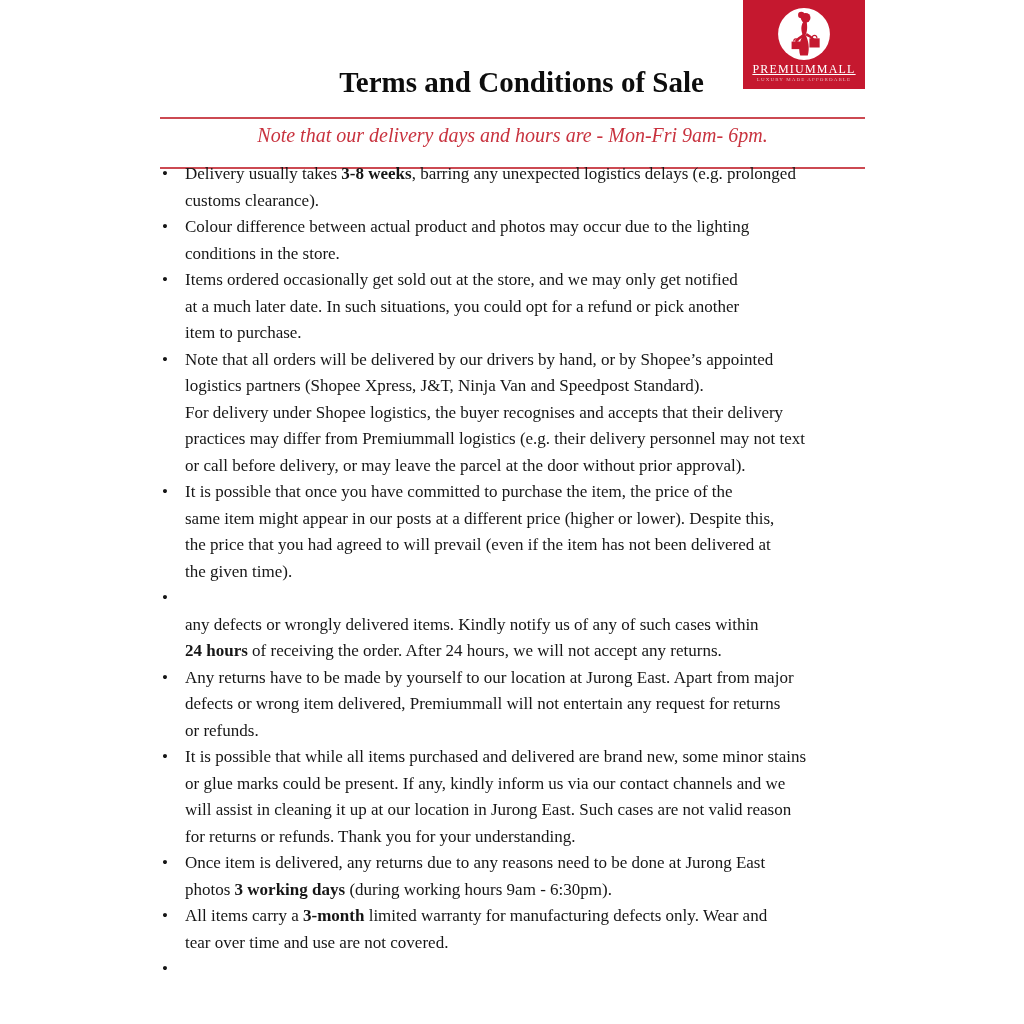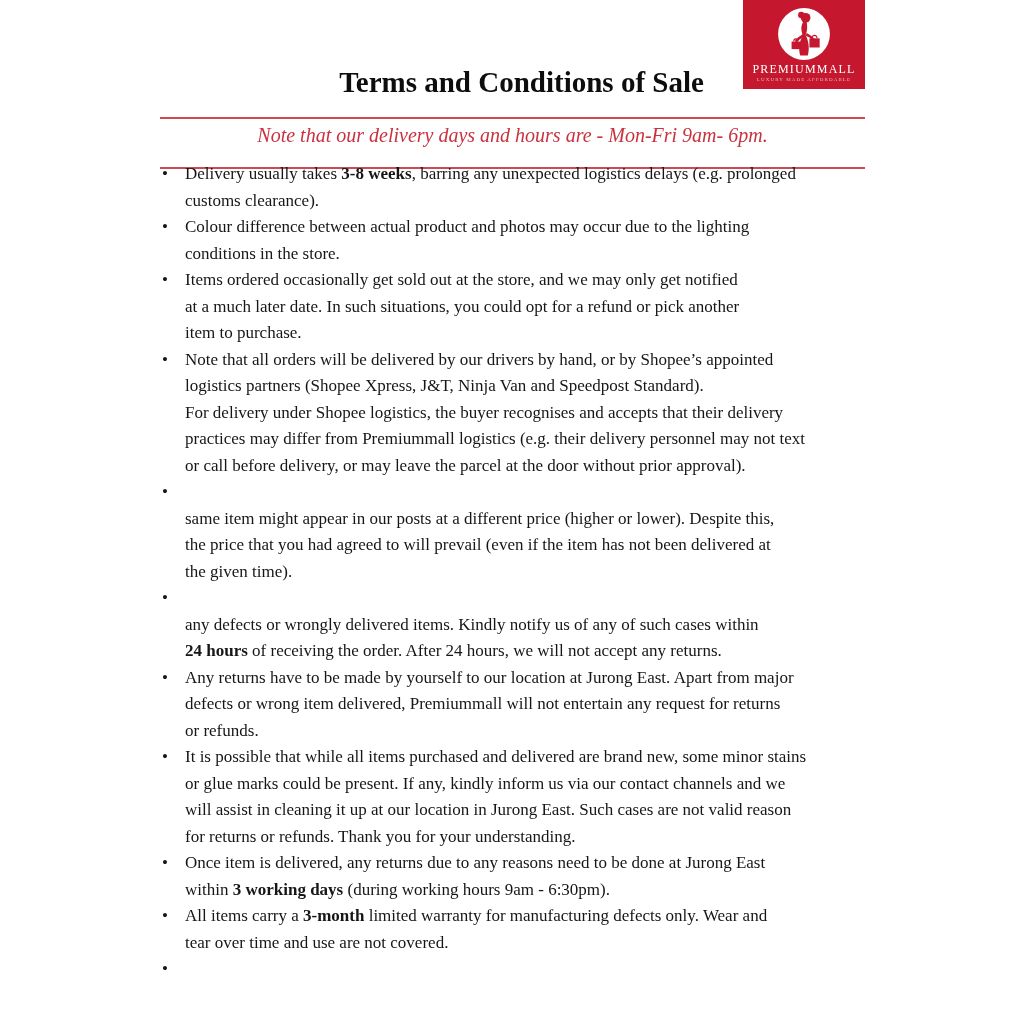--- a/index.html
+++ b/index.html
@@ -25,20 +25,21 @@
     text-align: center;
   }
   .logo-emblem { position: absolute; top: 7px; left: 34px; width: 54px; height: 54px; }
   .logo-name {
     position: absolute;
     top: 62px; left: 0; right: 0;
     color: #ffffff;
     font-size: 12px;
     letter-spacing: 1.2px;
     white-space: nowrap;
+    text-decoration: underline;
   }
   .logo-tagline {
     position: absolute;
     top: 77px; left: 0; right: 0;
     color: #e8b8be;
     font-size: 5px;
     letter-spacing: 1.1px;
     white-space: nowrap;
   }
 
@@ -114,23 +115,23 @@
   <div class="note-band">
     <span class="note-text">Note that our delivery days and hours are - Mon-Fri 9am- 6pm.</span>
   </div>
 
   <div class="terms">
     <ul>
         <li><span class="marker">•</span><span><span>Delivery usually takes </span><span class="b">3-8 weeks</span><span>, barring any unexpected logistics delays (e.g. prolonged</span><br><span>customs clearance).</span></span></li>
         <li><span class="marker">•</span><span><span>Colour difference between actual product and photos may occur due to the lighting</span><br><span>conditions in the store.</span></span></li>
         <li><span class="marker">•</span><span><span>Items ordered occasionally get sold out at the store, and we may only get notified</span><br><span>at a much later date. In such situations, you could opt for a refund or pick another</span><br><span>item to purchase.</span></span></li>
         <li><span class="marker">•</span><span><span>Note that all orders will be delivered by our drivers by hand, or by Shopee’s appointed</span><br><span>logistics partners (Shopee Xpress, J&amp;T, Ninja Van and Speedpost Standard).</span><br><span>For delivery under Shopee logistics, the buyer recognises and accepts that their delivery</span><br><span>practices may differ from Premiummall logistics (e.g. their delivery personnel may not text</span><br><span>or call before delivery, or may leave the parcel at the door without prior approval).</span></span></li>
-        <li><span class="marker">•</span><span><br><span>same item might appear in our posts at a different price (higher or lower). Despite this,</span><br><span>the price that you had agreed to will prevail (even if the item has not been delivered at</span><br><span>the given time).</span></span></li>
+        <li><span class="marker">•</span><span><span>It is possible that once you have committed to purchase the item, the price of the</span><br><span>same item might appear in our posts at a different price (higher or lower). Despite this,</span><br><span>the price that you had agreed to will prevail (even if the item has not been delivered at</span><br><span>the given time).</span></span></li>
         <li><span class="marker">•</span><span><br><span>any defects or wrongly delivered items. Kindly notify us of any of such cases within</span><br><span class="b">24 hours</span><span> of receiving the order. After 24 hours, we will not accept any returns.</span></span></li>
         <li><span class="marker">•</span><span><span>Any returns have to be made by yourself to our location at Jurong East. Apart from major</span><br><span>defects or wrong item delivered, Premiummall will not entertain any request for returns</span><br><span>or refunds.</span></span></li>
         <li><span class="marker">•</span><span><span>It is possible that while all items purchased and delivered are brand new, some minor stains</span><br><span>or glue marks could be present. If any, kindly inform us via our contact channels and we</span><br><span>will assist in cleaning it up at our location in Jurong East. Such cases are not valid reason</span><br><span>for returns or refunds. Thank you for your understanding.</span></span></li>
-        <li><span class="marker">•</span><span><span>Once item is delivered, any returns due to any reasons need to be done at Jurong East</span><br><span>within </span><span class="b">3 working days</span><span> (during working hours 9am - 6:30pm).</span></span></li>
+        <li><span class="marker">•</span><span><span>Once item is delivered, any returns due to any reasons need to be done at Jurong East</span><br><span>photos </span><span class="b">3 working days</span><span> (during working hours 9am - 6:30pm).</span></span></li>
         <li><span class="marker">•</span><span><span>All items carry a </span><span class="b">3-month</span><span> limited warranty for manufacturing defects only. Wear and</span><br><span>tear over time and use are not covered.</span></span></li>
         <li><span class="marker">•</span></li>
       </ul>
   </div>
 
 </div>
 
 </body></html>

